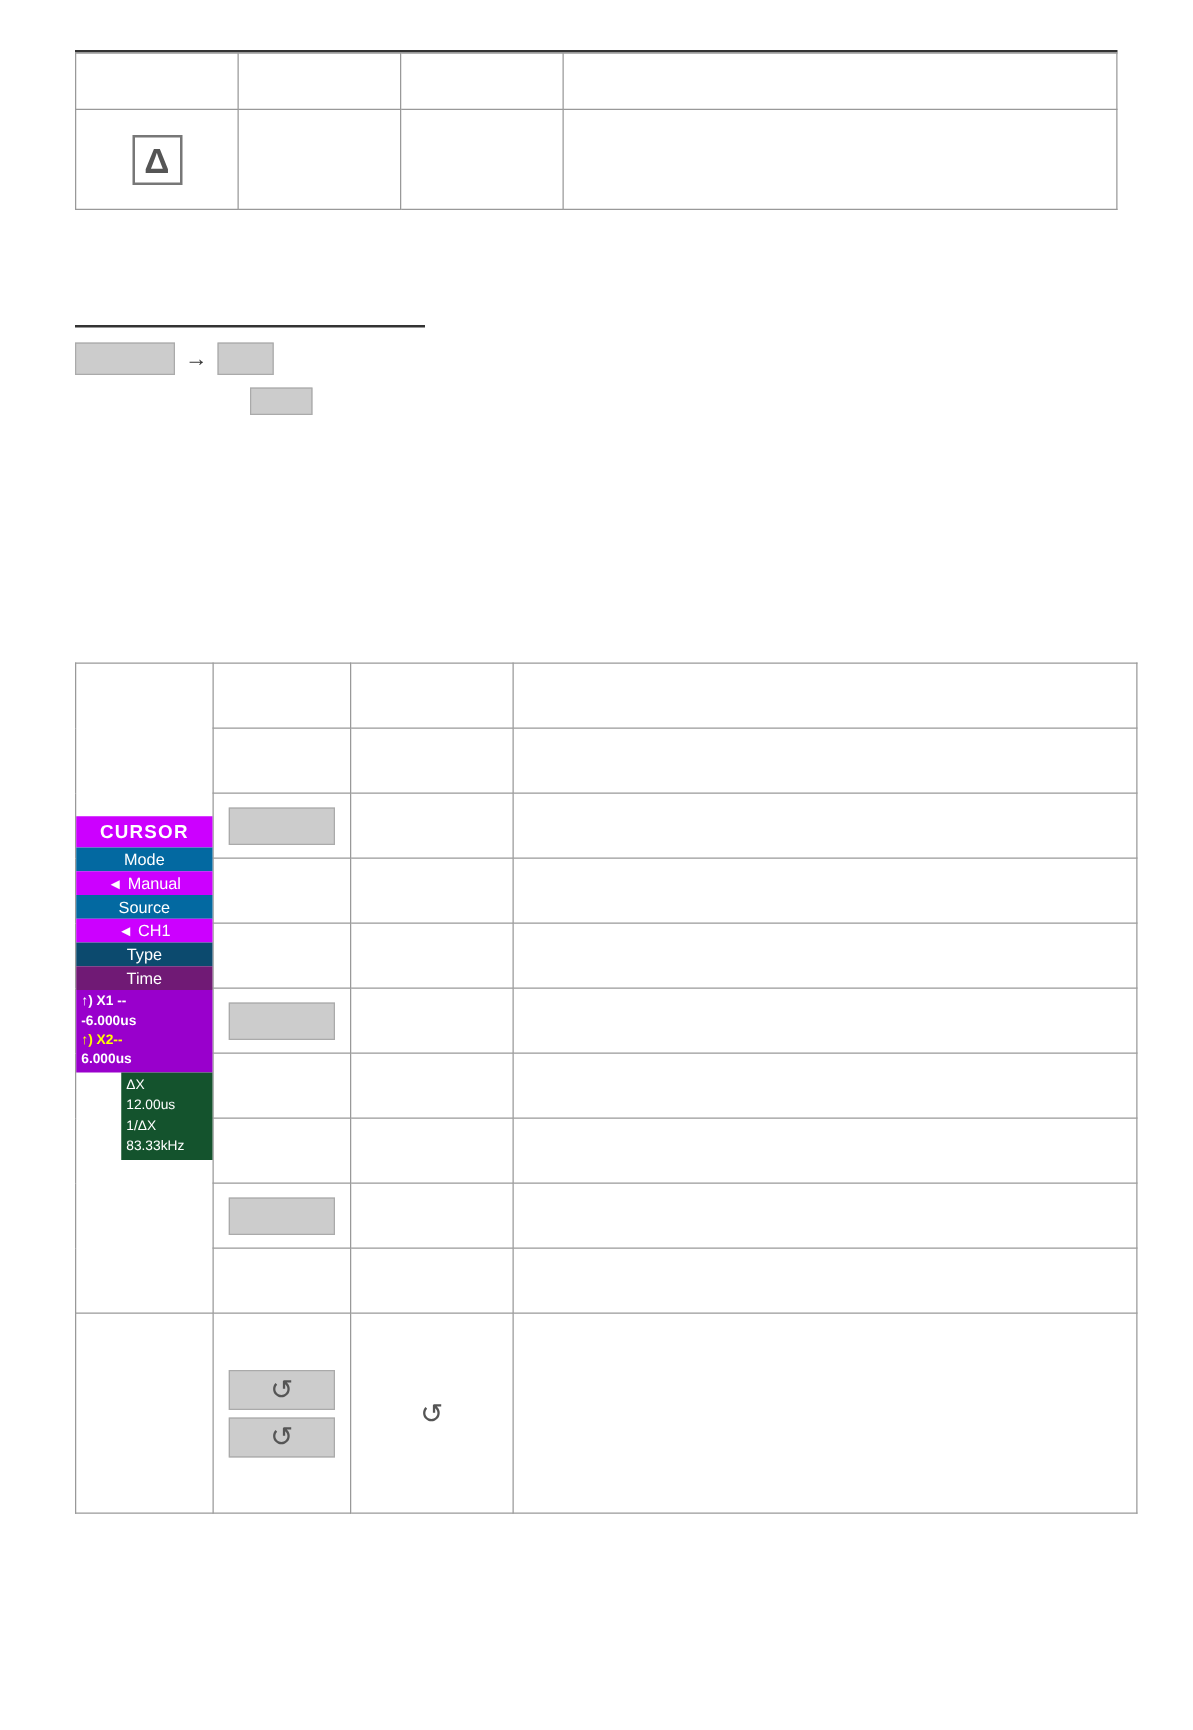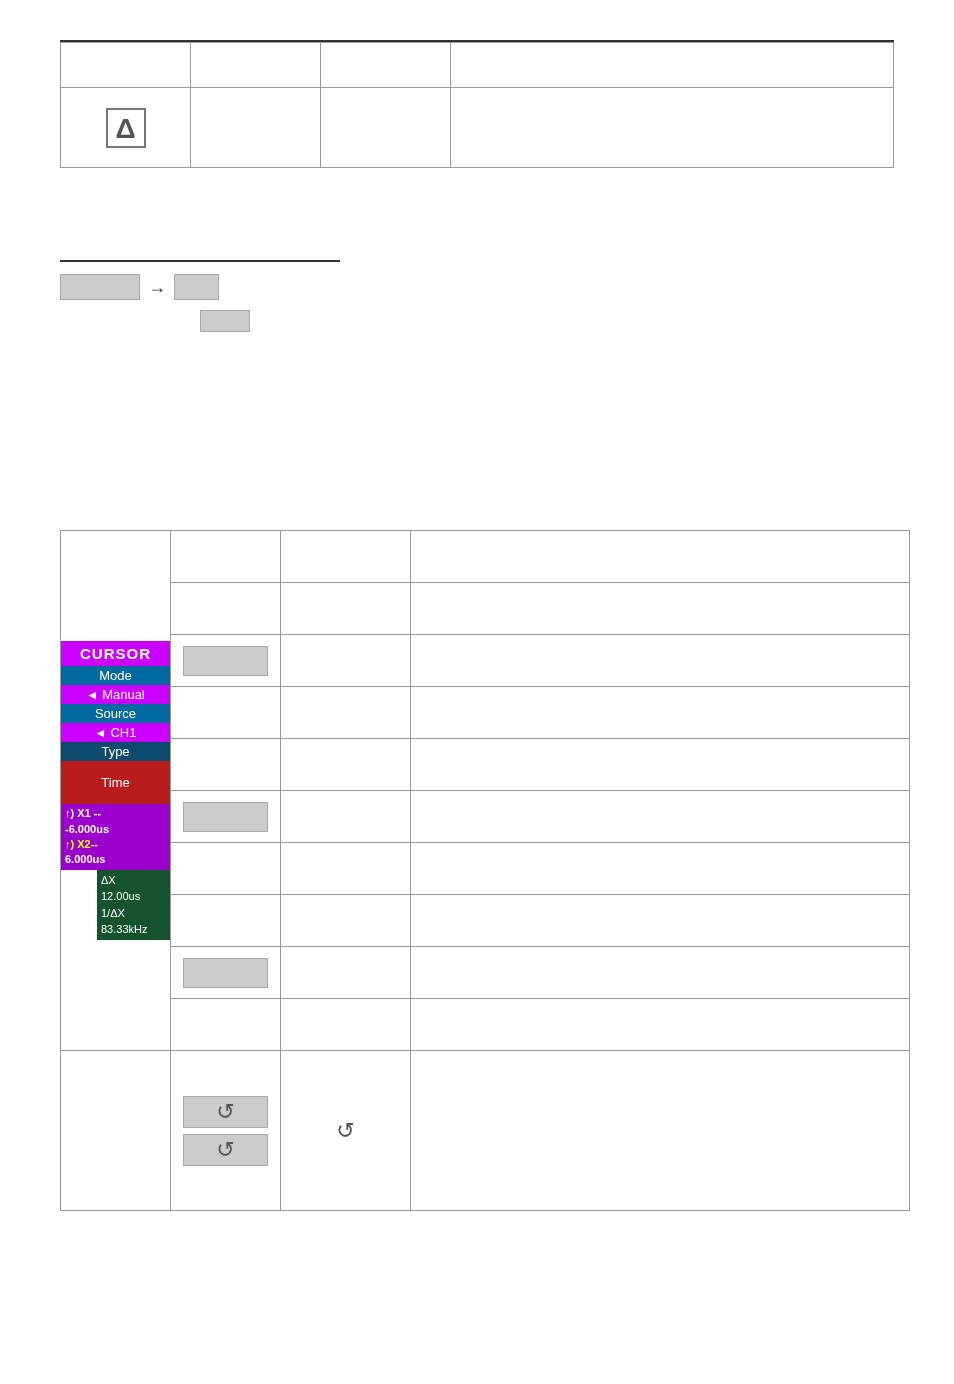--- a/index.html
+++ b/index.html
@@ -184,24 +184,24 @@
 
     .cp-type {
       background: #0c4a6e;
       color: white;
       text-align: center;
       padding: 2px 4px;
       font-size: 13px;
     }
 
     .cp-time {
-      background: #b91c1c;
-      color: white;
-      text-align: center;
-      padding: 14px 4px;
+      background: #701a75;
+      color: white;
+      text-align: center;
+      padding: 2px 4px;
       font-size: 13px;
     }
 
     .cp-data {
       background: #9900cc;
       color: white;
       font-size: 11px;
       padding: 2px 4px;
       line-height: 1.4;
       font-weight: bold;

